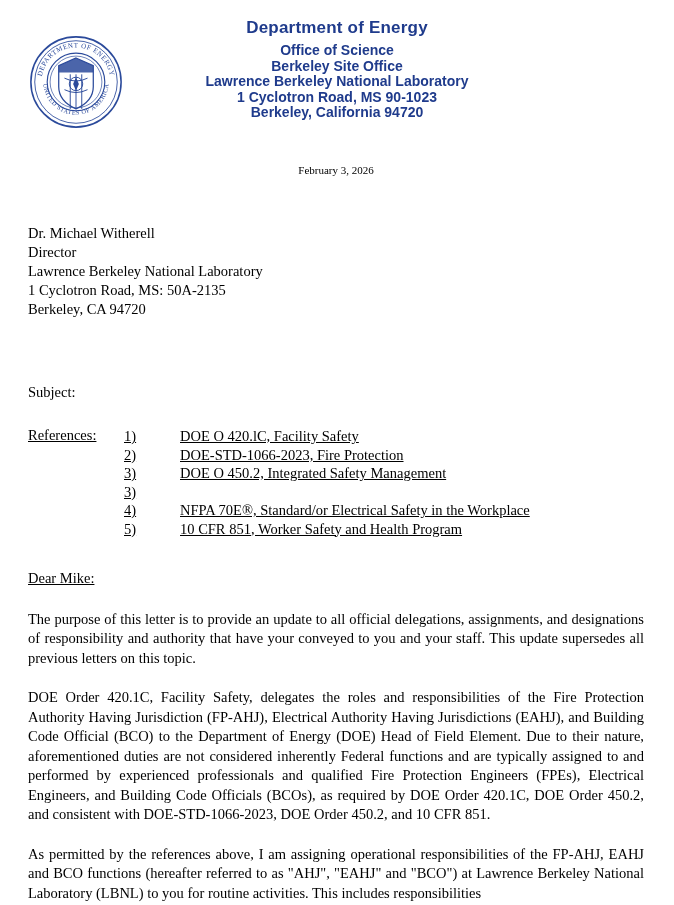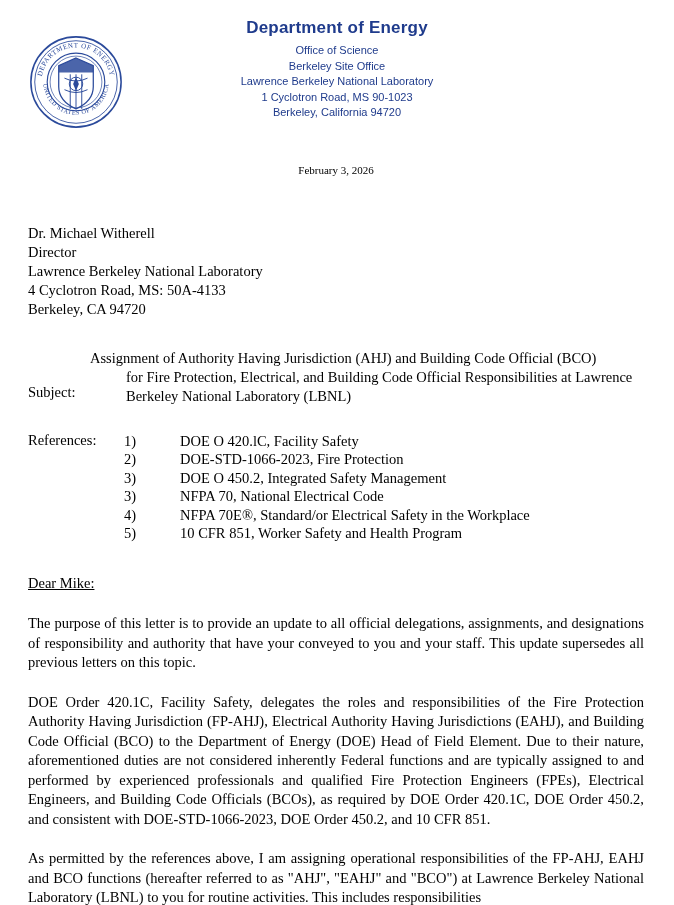--- a/index.html
+++ b/index.html
@@ -43,22 +43,22 @@
   .header-title {
     font-family: "Liberation Sans", sans-serif;
     font-weight: bold;
     font-size: 17px;
     letter-spacing: 0.2px;
     color: #1f3b8c;
     margin: 0 0 5px 0;
   }
   .header-line {
     font-family: "Liberation Sans", sans-serif;
-    font-weight: normal;
-    font-size: 11px;
+    font-weight: bold;
+    font-size: 14px;
     color: #1f3b8c;
     line-height: 15.5px;
   }
 
   
   .body-wrap {
     padding: 0 30px 0 28px;
     font-size: 14.5px;
     line-height: 17.5px;
   }
@@ -90,20 +90,21 @@
     line-height: 19px;
   }
   .subject-text .cont {
     padding-left: 36px;
   }
 
   .references-block {
     margin-top: 26px;
     display: flex;
     align-items: flex-start;
+    text-decoration: underline;
   }
   .ref-label {
     width: 96px;
     flex: 0 0 96px;
   }
   .ref-list {
     flex: 1;
   }
   .ref-row {
     display: flex;
@@ -175,51 +176,45 @@
   </div>
 
   <div class="body-wrap">
 
     <div class="date">February 3, 2026</div>
 
     <div class="addressee">
       <div>Dr. Michael Witherell</div>
       <div>Director</div>
       <div>Lawrence Berkeley National Laboratory</div>
-      <div>4 Cyclotron Road, MS: 50A-4133</div>
+      <div>1 Cyclotron Road, MS: 50A-2135</div>
       <div>Berkeley, CA 94720</div>
     </div>
 
     <div class="subject-block">
       <div class="subject-label">Subject:</div>
-      <div class="subject-text">
-        <div>Assignment of Authority Having Jurisdiction (AHJ) and Building Code Official (BCO)</div>
-        <div class="cont">for Fire Protection, Electrical, and Building Code Official Responsibilities at Lawrence</div>
-        <div class="cont">Berkeley National Laboratory (LBNL)</div>
-      </div>
     </div>
 
     <div class="references-block">
       <div class="ref-label">References:</div>
       <div class="ref-list">
         <div class="ref-row">
           <div class="ref-num">1)</div>
           <div class="ref-text">DOE O 420.lC, Facility Safety</div>
         </div>
         <div class="ref-row">
           <div class="ref-num">2)</div>
           <div class="ref-text">DOE-STD-1066-2023, Fire Protection</div>
         </div>
         <div class="ref-row">
           <div class="ref-num">3)</div>
           <div class="ref-text">DOE O 450.2, Integrated Safety Management</div>
         </div>
         <div class="ref-row">
           <div class="ref-num">3)</div>
-          <div class="ref-text">NFPA 70, National Electrical Code</div>
         </div>
         <div class="ref-row">
           <div class="ref-num">4)</div>
           <div class="ref-text">NFPA 70E®, Standard/or Electrical Safety in the Workplace</div>
         </div>
         <div class="ref-row">
           <div class="ref-num">5)</div>
           <div class="ref-text">10 CFR 851, Worker Safety and Health Program</div>
         </div>
       </div>

